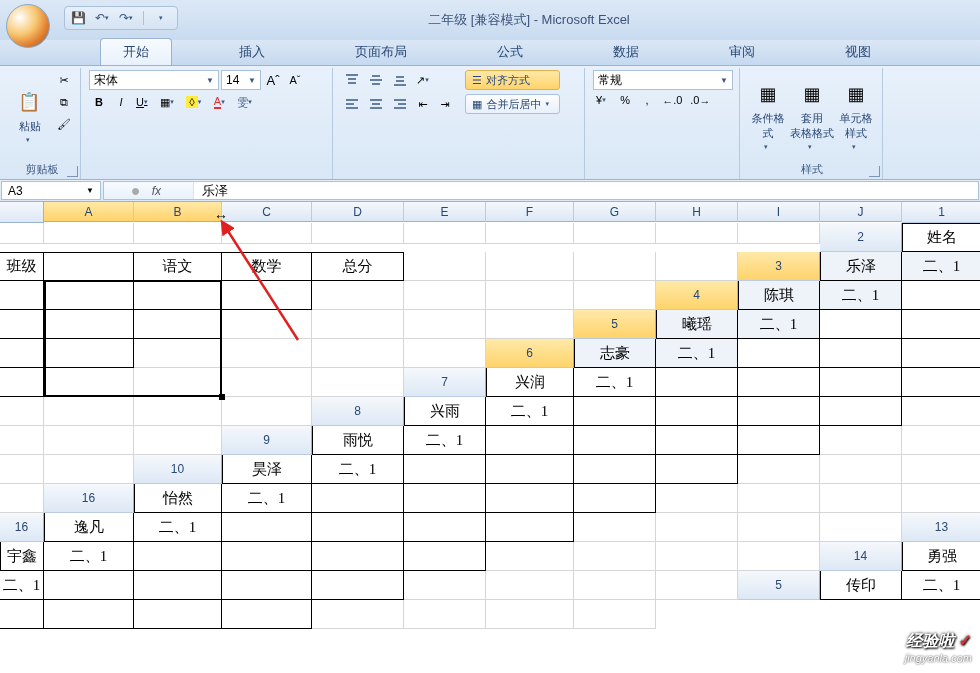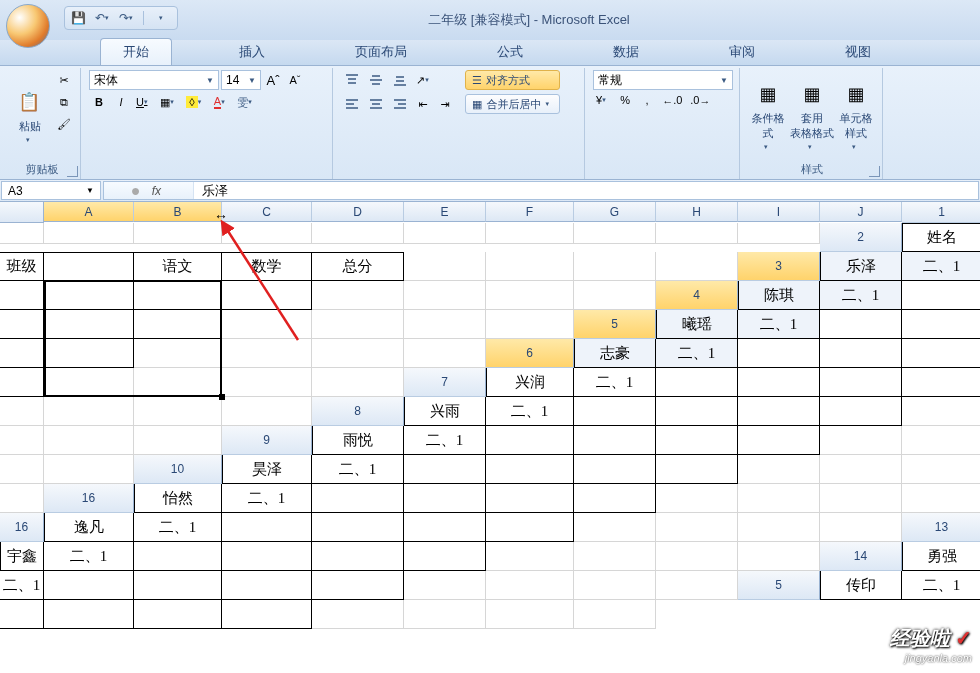--- a/index.html
+++ b/index.html
@@ -59,21 +59,21 @@
 .b-l { border-left: 1.5px solid #000; }
 .b-r { border-right: 1.5px solid #000; }
 .selcell { background: #eef3fa; }
 .selframe { position: absolute; border: 2px solid #000; pointer-events: none; }
 .selhandle { position: absolute; width: 6px; height: 6px; background: #000; pointer-events: none; }
 
 .resize-cursor { position: absolute; font-size: 14px; color: #000; pointer-events: none; }
 .red-arrow { position: absolute; pointer-events: none; }
 
 .watermark { position: absolute; right: 8px; bottom: 8px; text-align: right; }
-.wm1 { font-size: 20px; font-weight: bold; color: #fff; text-shadow: 0 0 3px #000, 1px 1px 2px #000; font-style: italic; }
+.wm1 { font-size: 16px; font-weight: bold; color: #fff; text-shadow: 0 0 3px #000, 1px 1px 2px #000; font-style: italic; }
 .wm1 .chk { color: #e03030; font-style: normal; }
 .wm2 { font-size: 11px; color: #fff; text-shadow: 0 0 2px #000; font-style: italic; }
 
 svg.align-ic { width: 16px; height: 16px; }
 svg.align-ic line { stroke: #3b5a82; stroke-width: 1.5; }
 </style>
 </head>
 <body>
 
 <div class="title-bar">

